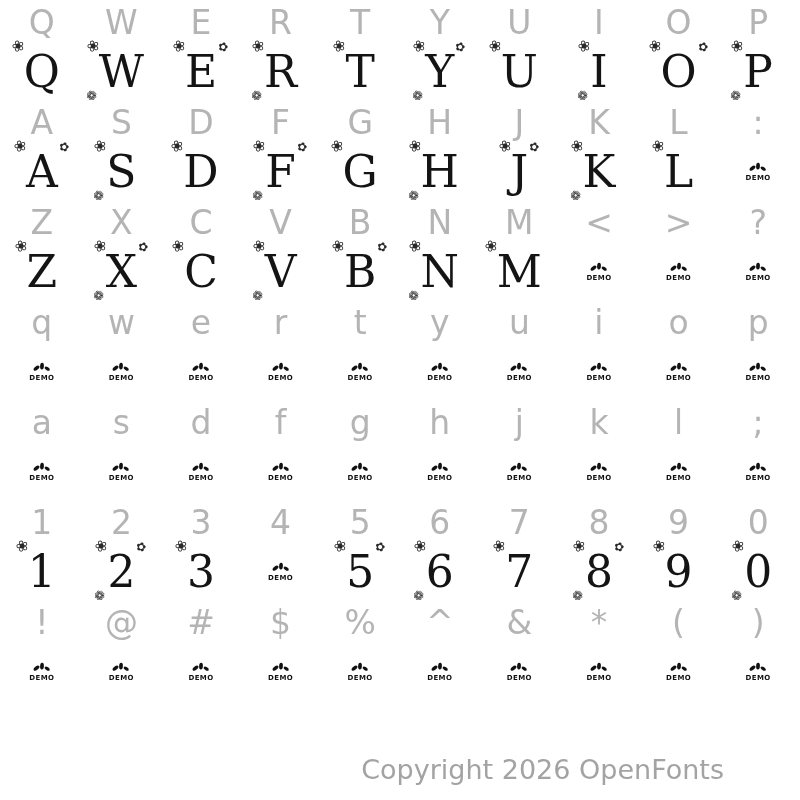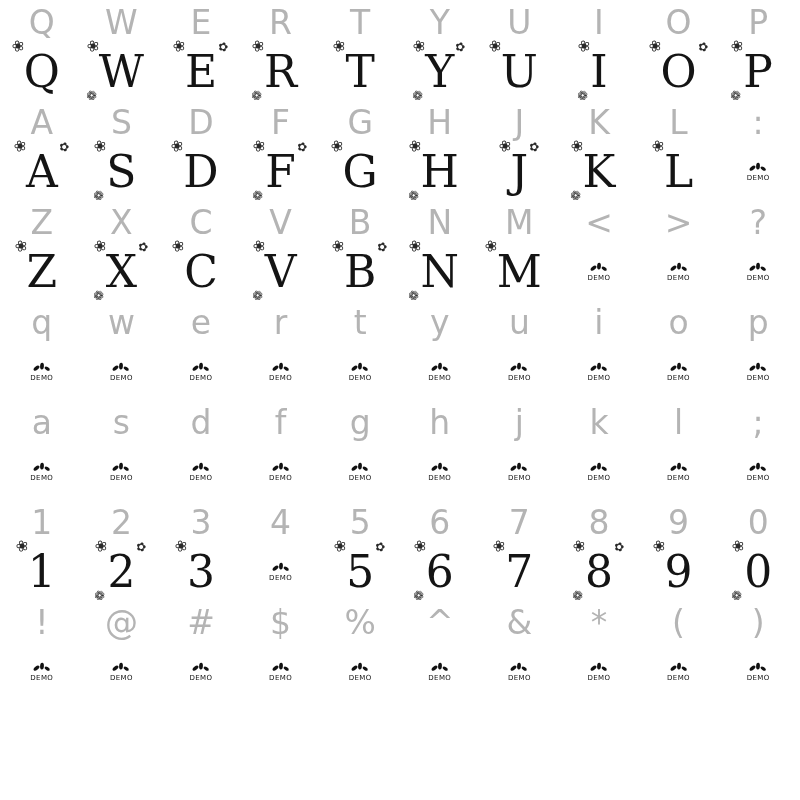--- a/index.html
+++ b/index.html
@@ -70,21 +70,21 @@
   
   .demo-mark {
     display: flex;
     flex-direction: column;
     align-items: center;
     gap: 1px;
   }
   .demo-label {
     font-family: "DejaVu Sans", sans-serif;
     font-size: 7px;
-    font-weight: 400;
+    font-weight: 700;
     letter-spacing: 0.4px;
     color: #111111;
     line-height: 1;
   }
   .copyright {
     position: absolute;
     top: 754px;
     right: 76px;
     font-family: "DejaVu Sans", "Liberation Sans", sans-serif;
     font-size: 27px;
@@ -786,13 +786,14 @@
             <svg width="20" height="12" viewBox="0 0 20 12">
               <ellipse cx="4.5" cy="6.2" rx="3.4" ry="1.8" transform="rotate(-38 4.5 6.2)" fill="#111"></ellipse>
               <ellipse cx="10" cy="4.2" rx="1.9" ry="3.4" transform="rotate(4 10 4.2)" fill="#111"></ellipse>
               <ellipse cx="15.2" cy="6.6" rx="2.9" ry="1.6" transform="rotate(34 15.2 6.6)" fill="#111"></ellipse>
             </svg>
             <div class="demo-label">DEMO</div>
           </div>
         </div>
       </div>
     </div>
+  <div class="copyright">Copyright 2026 OpenFonts</div>
 </div>
 
 </body></html>

